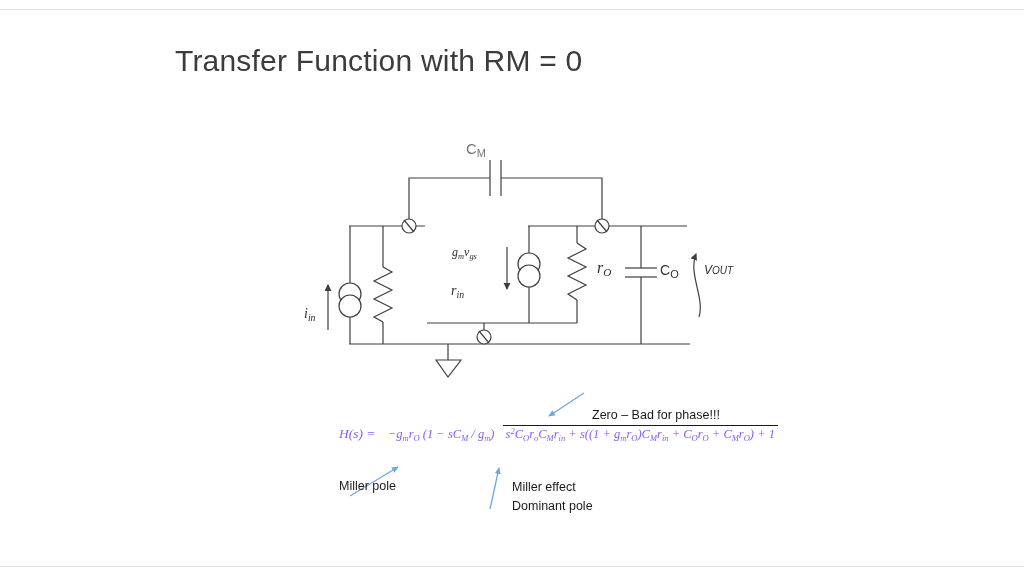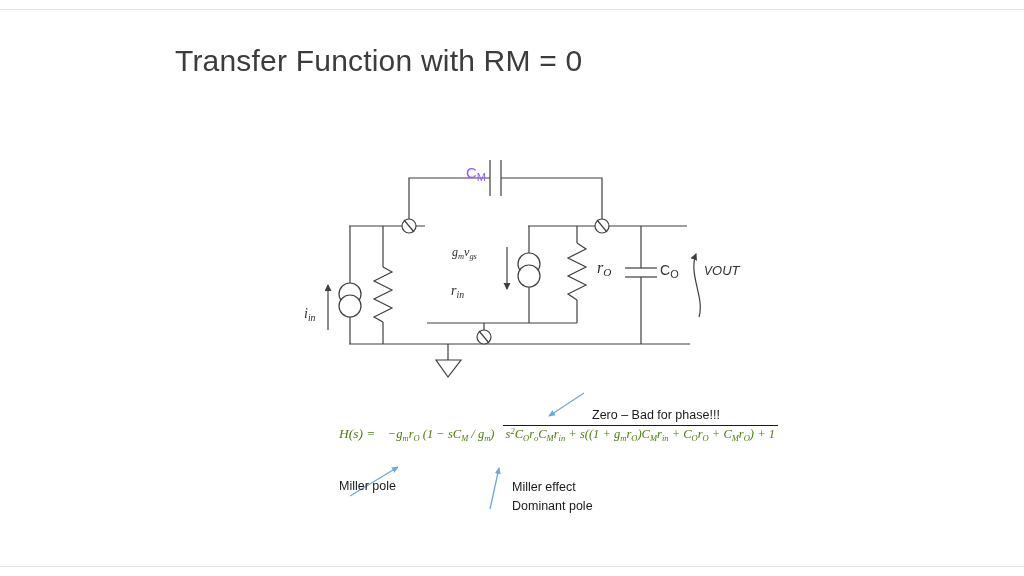--- a/index.html
+++ b/index.html
@@ -13,34 +13,34 @@
   .title{
     position:absolute;left:175px;top:44px;
     font-size:30px;font-weight:400;color:#3c3c3c;letter-spacing:0.2px;
     font-family:"Liberation Sans",sans-serif;
   }
   svg.circuit{position:absolute;left:0;top:0;}
   .lbl{position:absolute;white-space:nowrap;color:#2e2e2e;}
   .serifit{font-family:"Liberation Serif",serif;font-style:italic;}
   .sans{font-family:"Liberation Sans",sans-serif;}
   .lbl sub{font-size:70%;font-style:italic;vertical-align:-3px;}
-  .lbl-cm{left:466px;top:140px;font-size:15px;color:#8b5cf6;margin-top:24px;}
+  .lbl-cm{left:466px;top:140px;font-size:15px;color:#737373;}
   .lbl-cm sub{font-style:normal;font-size:11px;}
   .lbl-iin{left:304px;top:306px;font-size:14px;}
   .lbl-rin{left:403px;top:283px;font-size:14px;margin-left:48px;}
   .lbl-gmvgs{left:452px;top:245px;font-size:12px;}
   .lbl-ro{left:597px;top:259px;font-size:16px;}
   .lbl-co{left:660px;top:262px;font-size:14px;color:#333;}
   .lbl-co sub{font-style:normal;font-size:11px;}
   .lbl-vout{left:704px;top:263px;font-size:12px;font-style:italic;color:#2e2e2e;}
-  .lbl-vout .sm{font-size:13px;}
+  .lbl-vout .sm{font-size:10px;}
   
   .formula{
     position:absolute;left:339px;top:424px;display:flex;align-items:center;
-    font-family:"Liberation Serif",serif;font-style:italic;color:#4d7c0f;
+    font-family:"Liberation Serif",serif;font-style:italic;color:#8b5cf6;
   }
   .formula .lhs{font-size:13.5px;margin-right:5px;white-space:pre;}
   .frac{display:inline-block;text-align:center;}
   .frac .num{font-size:12.5px;padding:0 4px 1px 4px;white-space:pre;}
   .frac .den{font-size:12.5px;border-top:1px solid #1a1a1a;padding:1px 3px 0 3px;white-space:pre;text-align:center;}
   .frac sub{font-size:8.5px;vertical-align:-3px;font-style:italic;}
   .frac sup{font-size:8.5px;vertical-align:4px;font-style:italic;}
   .tok{white-space:pre;}
   
   .note{position:absolute;font-size:12.5px;color:#1a1a1a;font-family:"Liberation Sans",sans-serif;}

